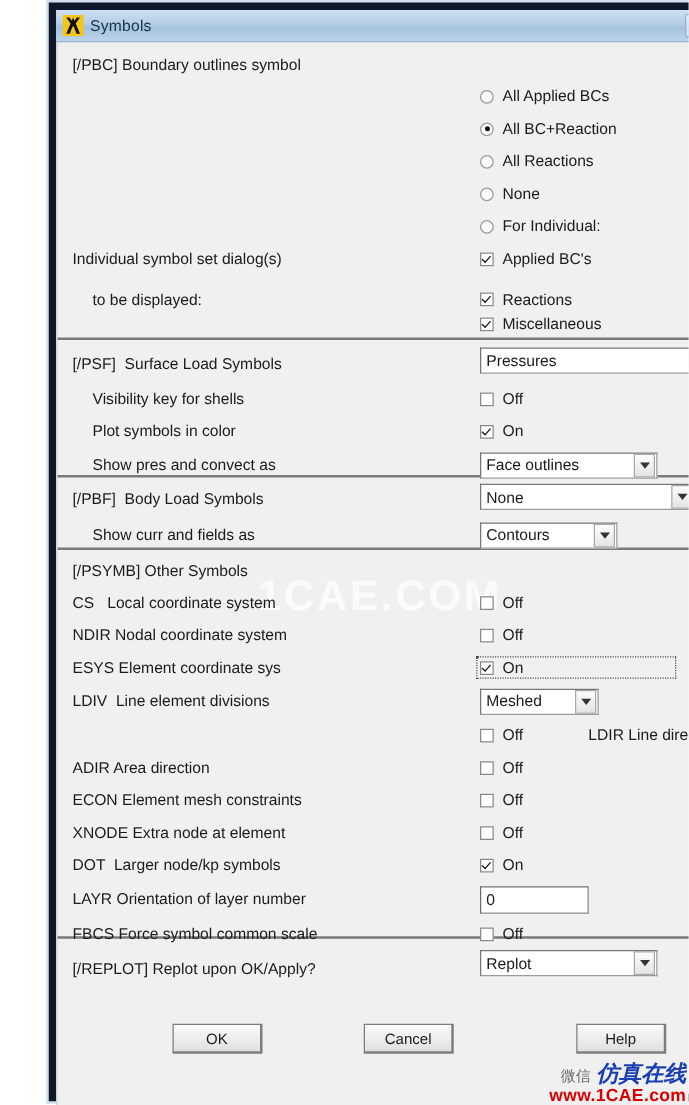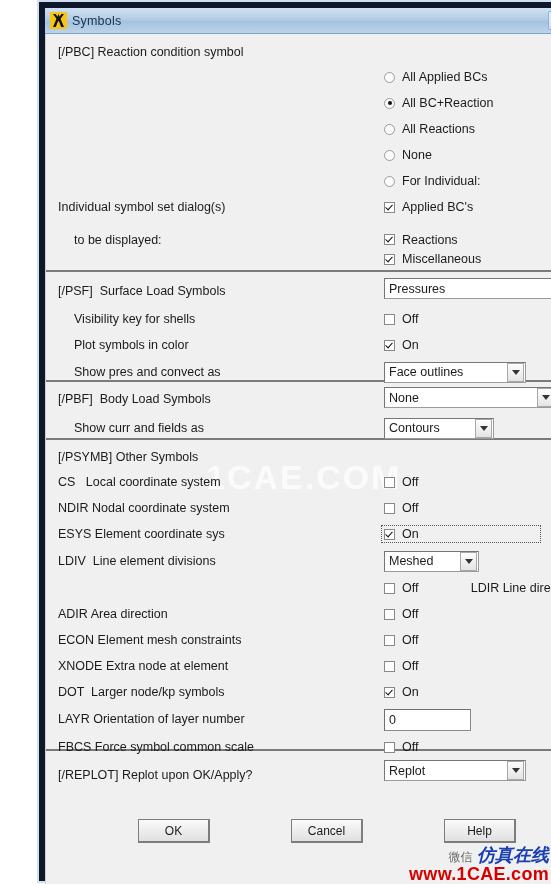--- a/index.html
+++ b/index.html
@@ -268,21 +268,21 @@
   .wm-cn {
     font-size: 18px;
     font-weight: bold;
     font-style: italic;
     color: #1a3fb0;
     font-family: "Liberation Serif", serif;
     white-space: nowrap;
   }
   .wm-cn .gray { color: #6b6b6b; font-size: 12px; font-style: normal; font-weight: normal; }
   .wm-url {
-    font-size: 18px;
+    font-size: 14px;
     font-weight: bold;
     color: #d60000;
     font-family: "Liberation Sans", sans-serif;
     letter-spacing: .3px;
   }
 </style>
 </head>
 <body>
 
 <div id="app">
@@ -299,21 +299,21 @@
         <span>╳</span>
       </div>
     </div>
 
     <div class="client">
 
       <div class="wm-center">1CAE.COM</div>
 
       <div class="section" style="height:238px;">
         <div class="row" style="height:24px; padding-top:6px;">
-          <span class="lbl pad">[/PBC] Reaction condition symbol</span>
+          <span class="lbl pad">[/PBC] Boundary outlines symbol</span>
         </div>
 
         <div class="row" style="height:26px;">
           <div class="ctrl">
             <span class="radio"></span>
             <span class="ctrl-text">All Applied BCs</span>
           </div>
         </div>
         <div class="row" style="height:26px;">
           <div class="ctrl">
@@ -540,21 +540,21 @@
           </div>
         </div>
 
         <div class="btn-bar">
           <div class="btn" style="left:92px;">
             <span>OK</span>
           </div>
           <div class="btn" style="left:245px;">
             <span>Cancel</span>
           </div>
-          <div class="btn" style="left:398px;">
+          <div class="btn" style="left:415px;">
             <span>Help</span>
           </div>
         </div>
       </div>
 
     </div>
   </div>
 
   <div class="wm-corner">
     <div class="wm-cn">

